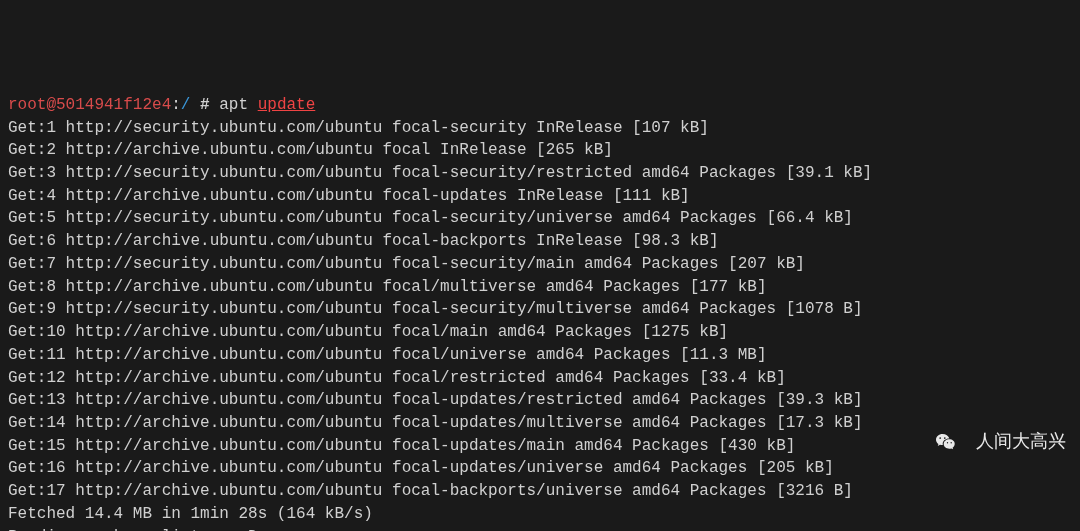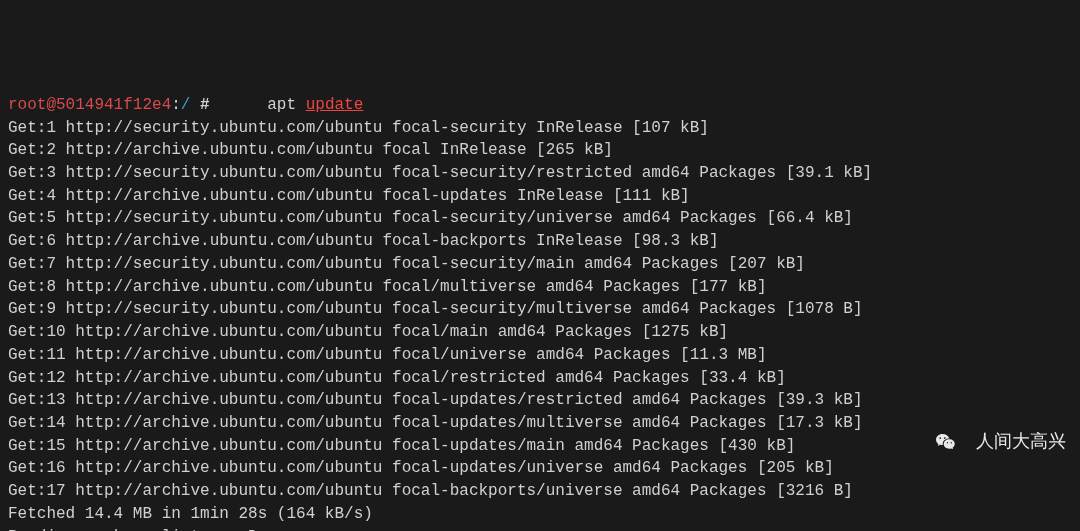--- a/index.html
+++ b/index.html
@@ -13,21 +13,21 @@
       width: 1080px;
       height: 531px;
       box-sizing: border-box;
       overflow: hidden;
       position: relative;
       white-space: pre;
     }
     .prompt-user { color: #d84b4b; text-align: center; }
     .prompt-path { color: #3a96d8; }
     .prompt-hash { color: #d0d0d0; font-weight: bold; }
-    .cmd { color: #d0d0d0; margin-left: 48px; }
+    .cmd { color: #d0d0d0; }
     .cmd-arg { color: #ef4444; text-decoration: underline; }
     .line { display: block; }
     .watermark {
       position: absolute;
       right: 14px;
       bottom: 26px;
       color: #e8e8e8;
       font-family: sans-serif;
       display: flex;
       align-items: center;

